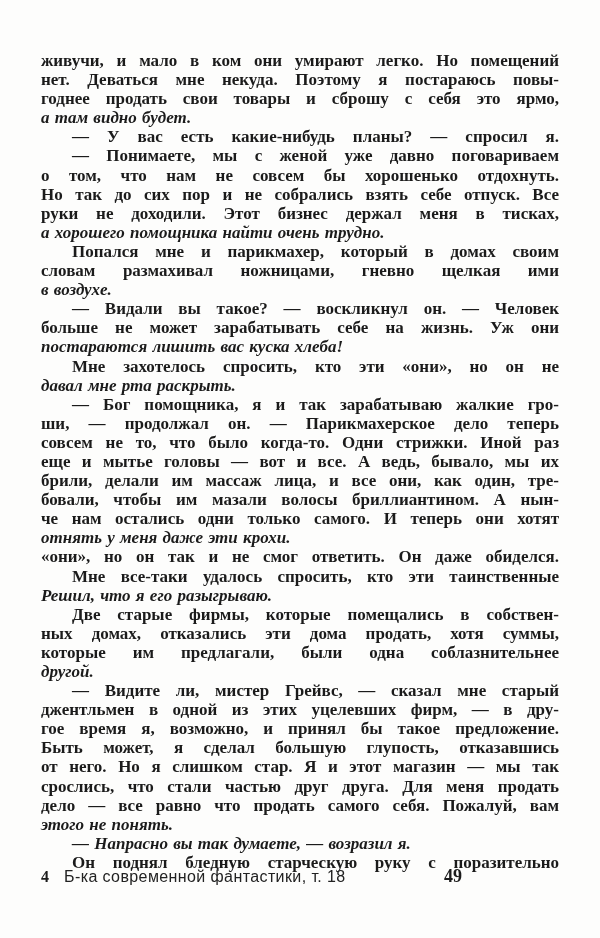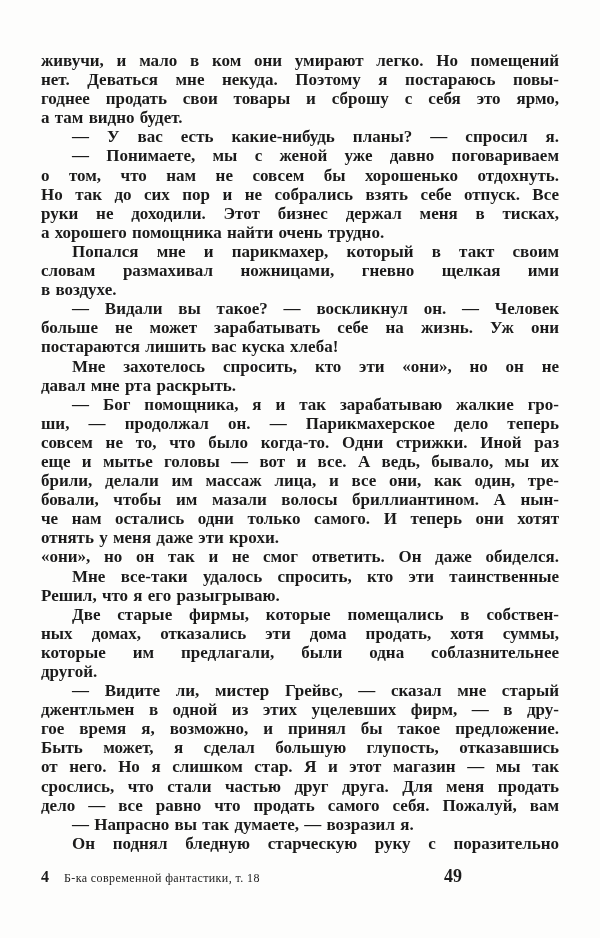--- a/index.html
+++ b/index.html
@@ -40,20 +40,21 @@
     text-align-last: justify;
     word-spacing: 1px;
     white-space: normal;
   }
   .line.ind {
     text-indent: 31px;
   }
   .line.endline {
     text-align: right;
     text-align-last: left;
+    font-style: italic;
   }
   .page-footer {
     position: absolute;
     left: 41px;
     right: 42px;
     top: 866px;
     display: flex;
     justify-content: space-between;
     align-items: baseline;
     color: #1b1b1b;
@@ -62,22 +63,22 @@
     display: flex;
     align-items: baseline;
   }
   .signature-mark {
     font-family: "Liberation Serif", serif;
     font-weight: 700;
     font-size: 16px;
     margin-right: 15px;
   }
   .series-note {
-    font-family: Liberation Serif, serif;
-    font-size: 12px;
+    font-family: Liberation Sans, sans-serif;
+    font-size: 16px;
     letter-spacing: 0.4px;
     color: #222222;
     text-align: center;
   }
   .page-number {
     font-family: "Liberation Serif", serif;
     font-weight: 700;
     font-size: 18px;
   }
 </style>
@@ -96,21 +97,21 @@
         <div class="line ind">— У вас есть какие-нибудь планы? — спросил я.</div>
       </div>
       <div class="paragraph">
         <div class="line ind">— Понимаете, мы с женой уже давно поговариваем</div>
         <div class="line">о том, что нам не совсем бы хорошенько отдохнуть.</div>
         <div class="line">Но так до сих пор и не собрались взять себе отпуск. Все</div>
         <div class="line">руки не доходили. Этот бизнес держал меня в тисках,</div>
         <div class="line endline">а хорошего помощника найти очень трудно.</div>
       </div>
       <div class="paragraph">
-        <div class="line ind">Попался мне и парикмахер, который в такт своим</div>
+        <div class="line ind">Попался мне и парикмахер, который в домах своим</div>
         <div class="line">словам размахивал ножницами, гневно щелкая ими</div>
         <div class="line endline">в воздухе.</div>
       </div>
       <div class="paragraph">
         <div class="line ind">— Видали вы такое? — воскликнул он. — Человек</div>
         <div class="line">больше не может зарабатывать себе на жизнь. Уж они</div>
         <div class="line endline">постараются лишить вас куска хлеба!</div>
       </div>
       <div class="paragraph">
         <div class="line ind">Мне захотелось спросить, кто эти «они», но он не</div>
@@ -138,20 +139,21 @@
         <div class="line endline">другой.</div>
       </div>
       <div class="paragraph">
         <div class="line ind">— Видите ли, мистер Грейвс, — сказал мне старый</div>
         <div class="line">джентльмен в одной из этих уцелевших фирм, — в дру-</div>
         <div class="line">гое время я, возможно, и принял бы такое предложение.</div>
         <div class="line">Быть может, я сделал большую глупость, отказавшись</div>
         <div class="line">от него. Но я слишком стар. Я и этот магазин — мы так</div>
         <div class="line">срослись, что стали частью друг друга. Для меня продать</div>
         <div class="line">дело — все равно что продать самого себя. Пожалуй, вам</div>
+        <div class="line endline">этого не понять.</div>
       </div>
       <div class="paragraph">
         <div class="line ind endline">— Напрасно вы так думаете, — возразил я.</div>
       </div>
       <div class="paragraph">
         <div class="line ind">Он поднял бледную старческую руку с поразительно</div>
       </div>
     </div>
   <div class="page-footer">
     <div class="footer-left">

